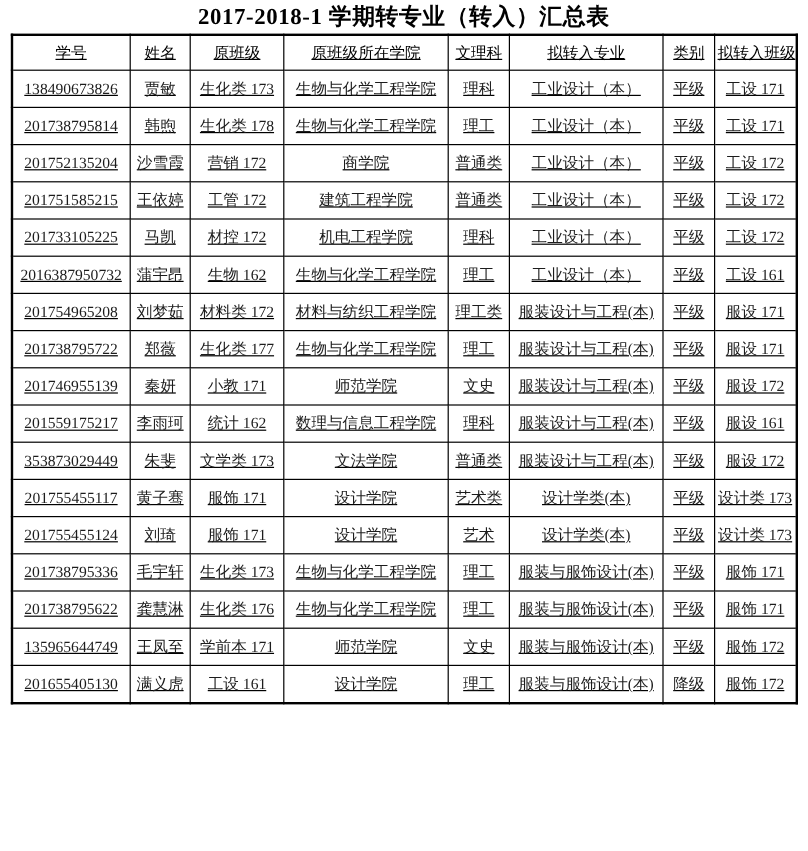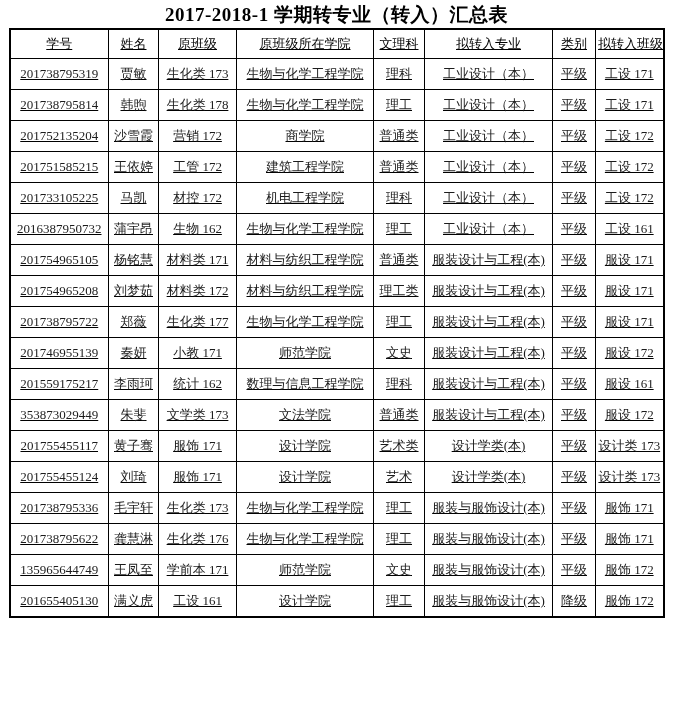--- a/index.html
+++ b/index.html
@@ -81,21 +81,21 @@
           <th>原班级</th>
           <th>原班级所在学院</th>
           <th>文理科</th>
           <th>拟转入专业</th>
           <th>类别</th>
           <th>拟转入班级</th>
         </tr>
     </thead>
     <tbody>
         <tr>
-          <td>201738795319</td>
+          <td>138490673826</td>
           <td>贾敏</td>
           <td>生化类 173</td>
           <td>生物与化学工程学院</td>
           <td>理科</td>
           <td>工业设计（本）</td>
           <td>平级</td>
           <td>工设 171</td>
         </tr>
         <tr>
           <td>201738795814</td>
@@ -141,30 +141,20 @@
           <td>2016387950732</td>
           <td>蒲宇昂</td>
           <td>生物 162</td>
           <td>生物与化学工程学院</td>
           <td>理工</td>
           <td>工业设计（本）</td>
           <td>平级</td>
           <td>工设 161</td>
         </tr>
         <tr>
-          <td>201754965105</td>
-          <td>杨铭慧</td>
-          <td>材料类 171</td>
-          <td>材料与纺织工程学院</td>
-          <td>普通类</td>
-          <td>服装设计与工程(本)</td>
-          <td>平级</td>
-          <td>服设 171</td>
-        </tr>
-        <tr>
           <td>201754965208</td>
           <td>刘梦茹</td>
           <td>材料类 172</td>
           <td>材料与纺织工程学院</td>
           <td>理工类</td>
           <td>服装设计与工程(本)</td>
           <td>平级</td>
           <td>服设 171</td>
         </tr>
         <tr>

